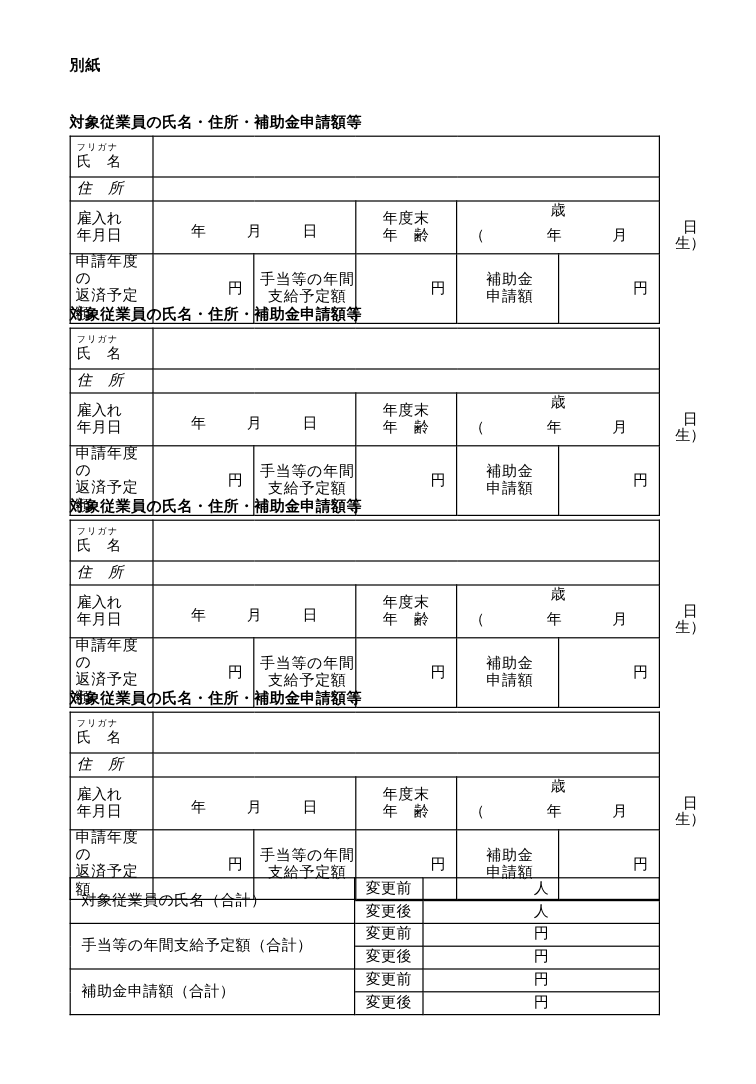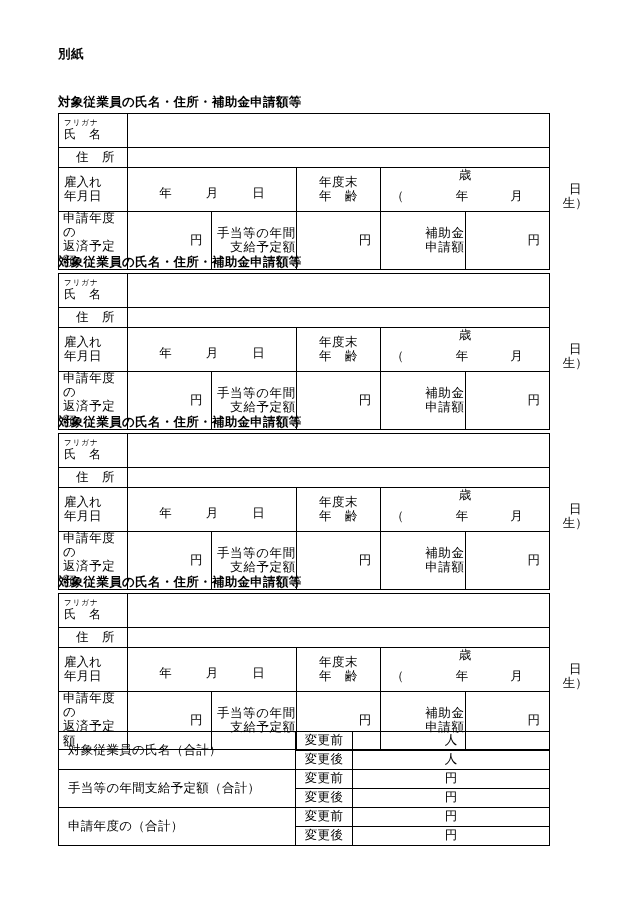--- a/index.html
+++ b/index.html
@@ -81,23 +81,24 @@
   .namelabel {
     font-size: 12px;
     letter-spacing: 0.5px;
     line-height: 1.1;
     display: block;
   }
 
   .cell-addr-label {
     width: 69px;
     height: 19px;
-    text-align: center;
+    text-align: left;
     padding-left: 5px !important;
     letter-spacing: 0.5px;
+    font-style: italic;
   }
 
   .cell-hire-label {
     width: 69px;
     height: 34px;
     text-align: left;
     padding-left: 5px !important;
     line-height: 1.3;
   }
   .cell-hire-label span { display: block; }
@@ -154,21 +155,21 @@
     padding-left: 4px !important;
     font-family: Liberation Mono, monospace;
   }
   .cell-small-label span { display: block; }
   .cell-small-label-2 {
     width: 70px;
     height: 25px;
     font-size: 8.5px;
     letter-spacing: 0.6px;
     line-height: 1.25;
-    text-align: right;
+    text-align: center;
     padding-left: 4px !important;
   }
   .cell-small-label-2 span { display: block; }
   .cell-yen {
     height: 25px;
     text-align: right;
     padding-right: 9px !important;
     font-size: 12.5px;
   }
 
@@ -505,21 +506,21 @@
         <span>円</span>
       </td>
     </tr>
     <tr>
       <td class="sum-change">変更後</td>
       <td class="sum-value">
         <span>円</span>
       </td>
     </tr>
     <tr>
-      <td class="sum-label" rowspan="2">申請年度の（合計）</td>
+      <td class="sum-label" rowspan="2">補助金申請額（合計）</td>
       <td class="sum-change">変更前</td>
       <td class="sum-value">
         <span>円</span>
       </td>
     </tr>
     <tr>
       <td class="sum-change">変更後</td>
       <td class="sum-value">
         <span>円</span>
       </td>

